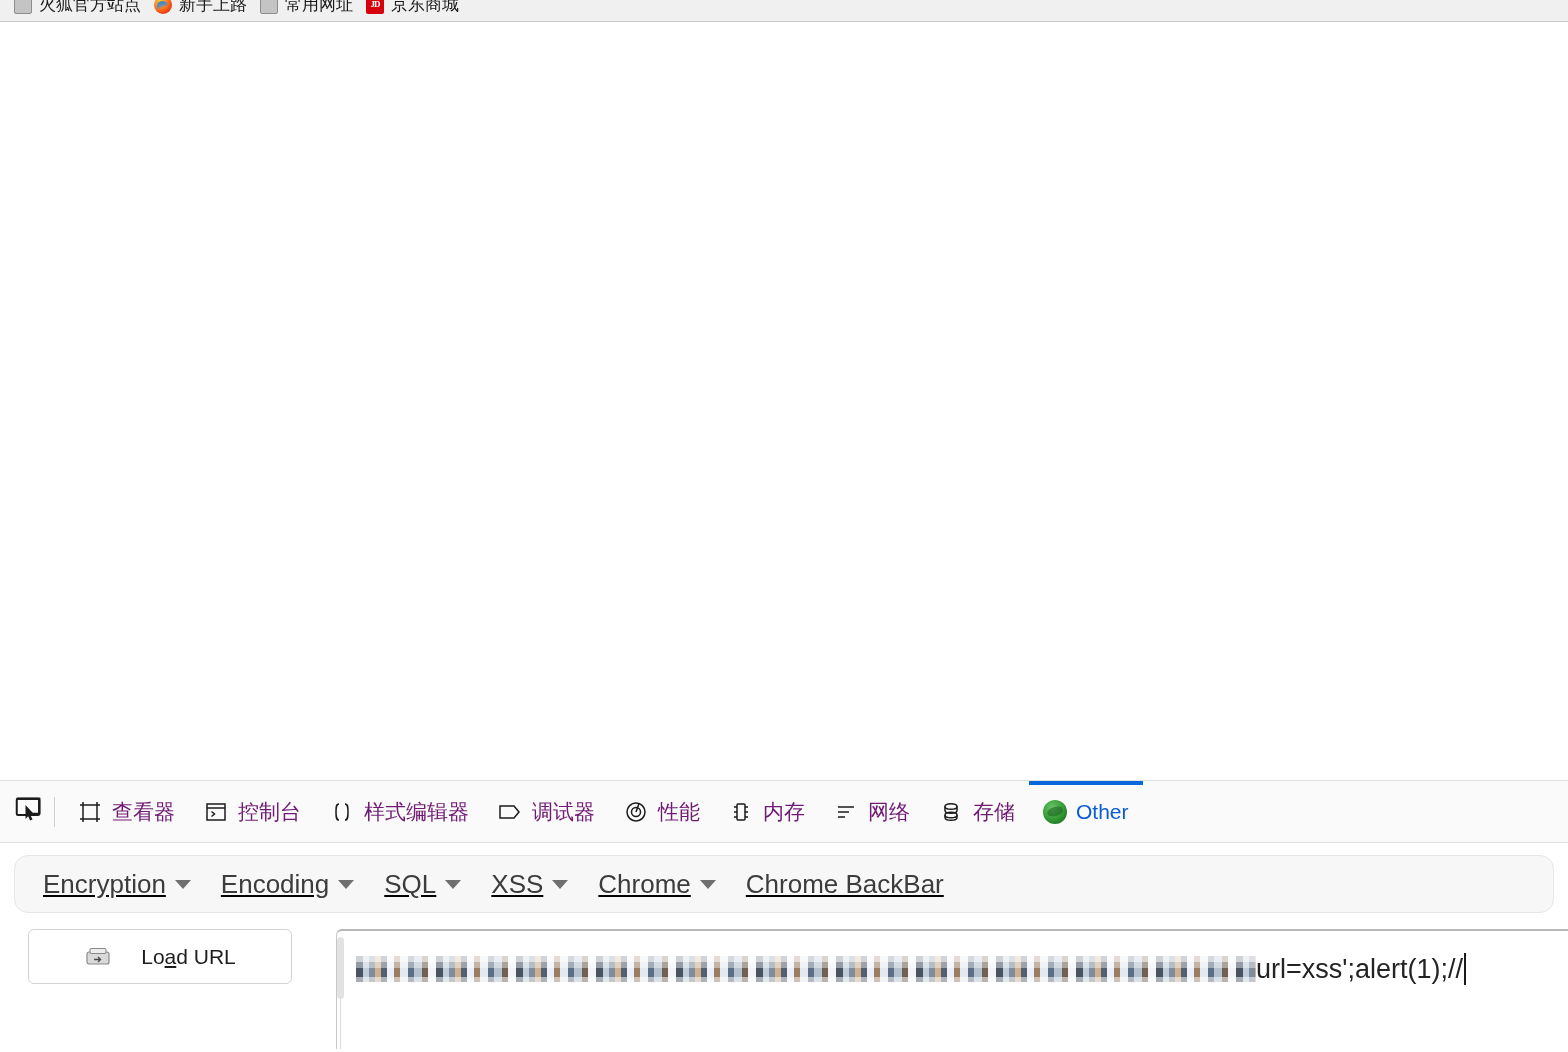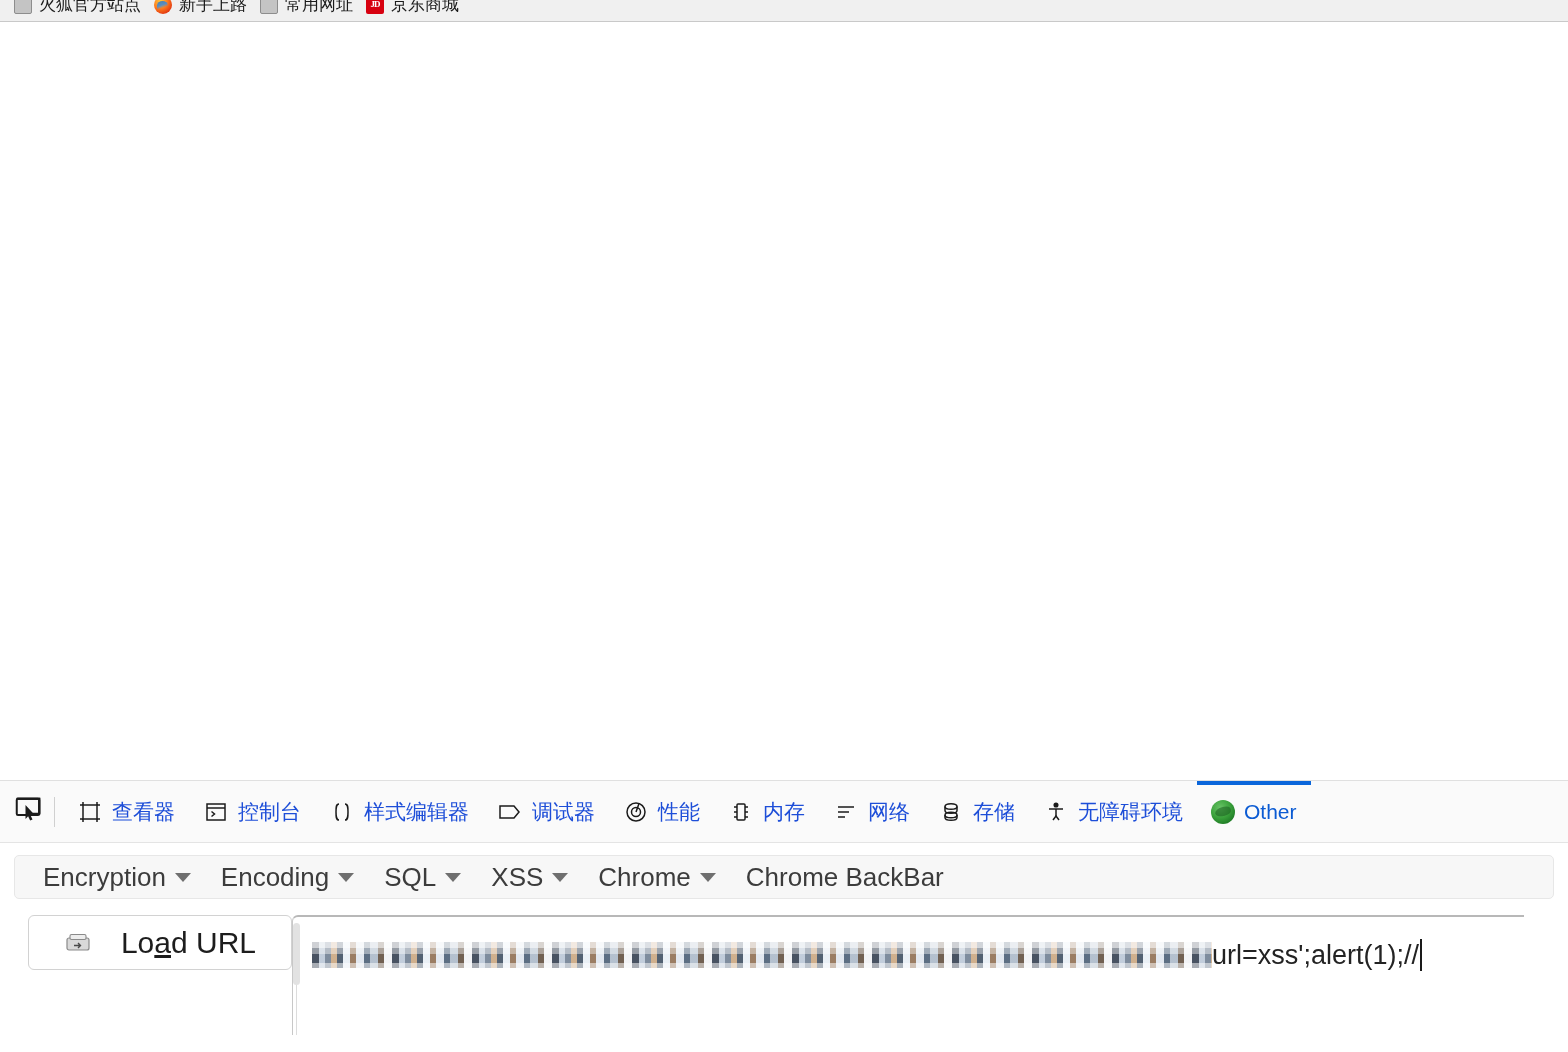--- a/index.html
+++ b/index.html
@@ -107,21 +107,21 @@
     margin: 0 8px 0 4px;
     flex: 0 0 1px;
   }
 
   .dt-tab {
     display: flex; align-items: center;
     gap: 9px;
     height: 61px;
     padding: 0 14px;
     font-size: 21px;
-    color: #1d4ed8;
+    color: #701a75;
     white-space: nowrap;
     position: relative;
     cursor: default;
   }
   .dt-tab .dt-icon {
     display: flex; align-items: center; justify-content: center;
     width: 26px; height: 26px;
     flex: 0 0 26px;
   }
   .dt-tab.active {
@@ -153,28 +153,29 @@
   }
 
   
   #hackbar-panel {
     position: relative;
     background: #ffffff;
     padding: 12px 14px 0 14px;
   }
 
   #hackbar-menubar {
-    height: 44px;
+    height: 58px;
     background: #f7f7f7;
     border: 1px solid #e7e7e7;
-    border-radius: 5px;
+    border-radius: 14px;
     display: flex;
     align-items: center;
     padding: 0 14px;
     gap: 0;
+    text-decoration: underline;
   }
   .menu-item {
     display: flex; align-items: center;
     gap: 9px;
     font-size: 26px;
     color: #3c3c3c;
     padding: 4px 16px 4px 14px;
     white-space: nowrap;
     cursor: default;
   }
@@ -204,33 +205,34 @@
   }
   .hb-button {
     height: 55px;
     background: #ffffff;
     border: 1px solid #d2d2d2;
     border-radius: 6px;
     display: flex;
     align-items: center;
     justify-content: center;
     gap: 29px;
-    font-size: 30px;
+    font-size: 21px;
     color: #1d1d1d;
     cursor: default;
   }
   .hb-button .hb-icon {
     width: 28px; height: 28px;
     flex: 0 0 28px;
     display: flex; align-items: center; justify-content: center;
   }
   .accel { text-decoration: underline; }
 
   #url-field-wrap {
     flex: 1 1 auto;
+    margin-left: 44px;
     margin-right: 0;
     position: relative;
     height: 120px;
   }
   #url-textarea {
     position: absolute;
     left: 0; top: 0;
     width: 1232px;
     height: 120px;
     border: 1px solid #c8c8c8;
@@ -422,31 +424,20 @@
         <svg width="24" height="24" viewBox="0 0 24 24" fill="none" stroke="#1b1b1b" stroke-width="1.5">
           <ellipse cx="12" cy="6.5" rx="6" ry="2.8"></ellipse>
           <path d="M6 6.5v4c0 1.6 2.7 2.8 6 2.8s6-1.2 6-2.8v-4"></path>
           <ellipse cx="12" cy="15" rx="6" ry="2.8"></ellipse>
           <path d="M6 15v2.5c0 1.6 2.7 2.8 6 2.8s6-1.2 6-2.8V15"></path>
         </svg>
       </span>
       <span>存储</span>
     </div>
 
-    <div class="dt-tab">
-      <span class="dt-icon">
-        <svg width="24" height="24" viewBox="0 0 24 24" fill="none" stroke="#1b1b1b" stroke-width="1.5">
-          <circle cx="12" cy="5" r="1.8" fill="#1b1b1b"></circle>
-          <path d="M5 9h14"></path>
-          <path d="M12 9v7"></path>
-          <path d="M9 20l3-4 3 4"></path>
-        </svg>
-      </span>
-      <span>无障碍环境</span>
-    </div>
 
     <div class="dt-tab active">
       <span class="hackbar-icon"></span>
       <span>Other</span>
     </div>
 
   </div>
 
   <div id="hackbar-panel">
 

